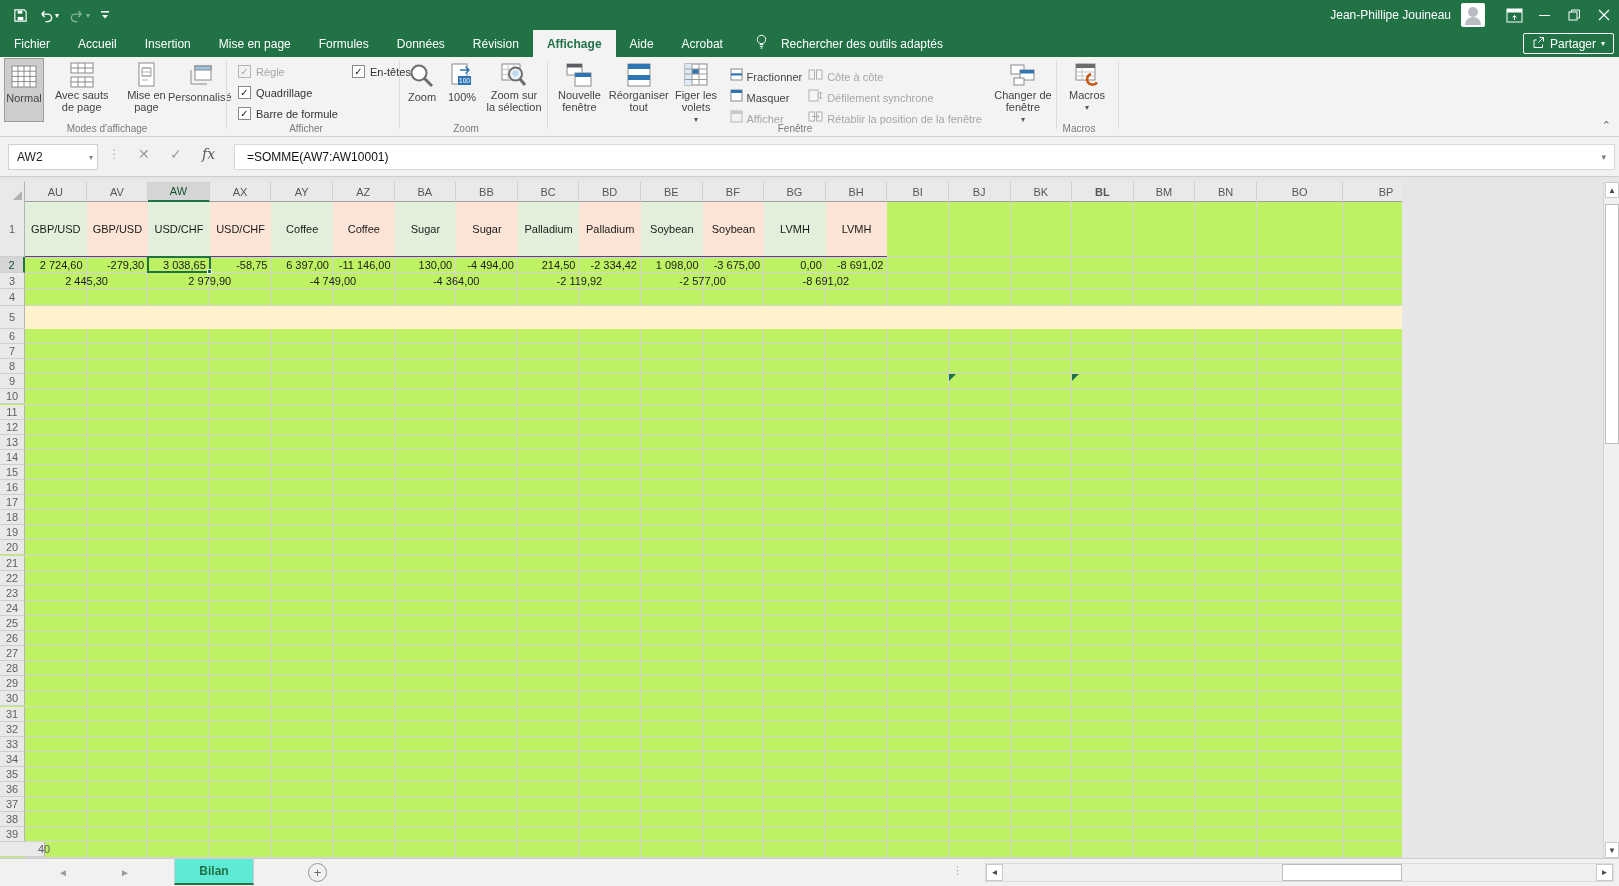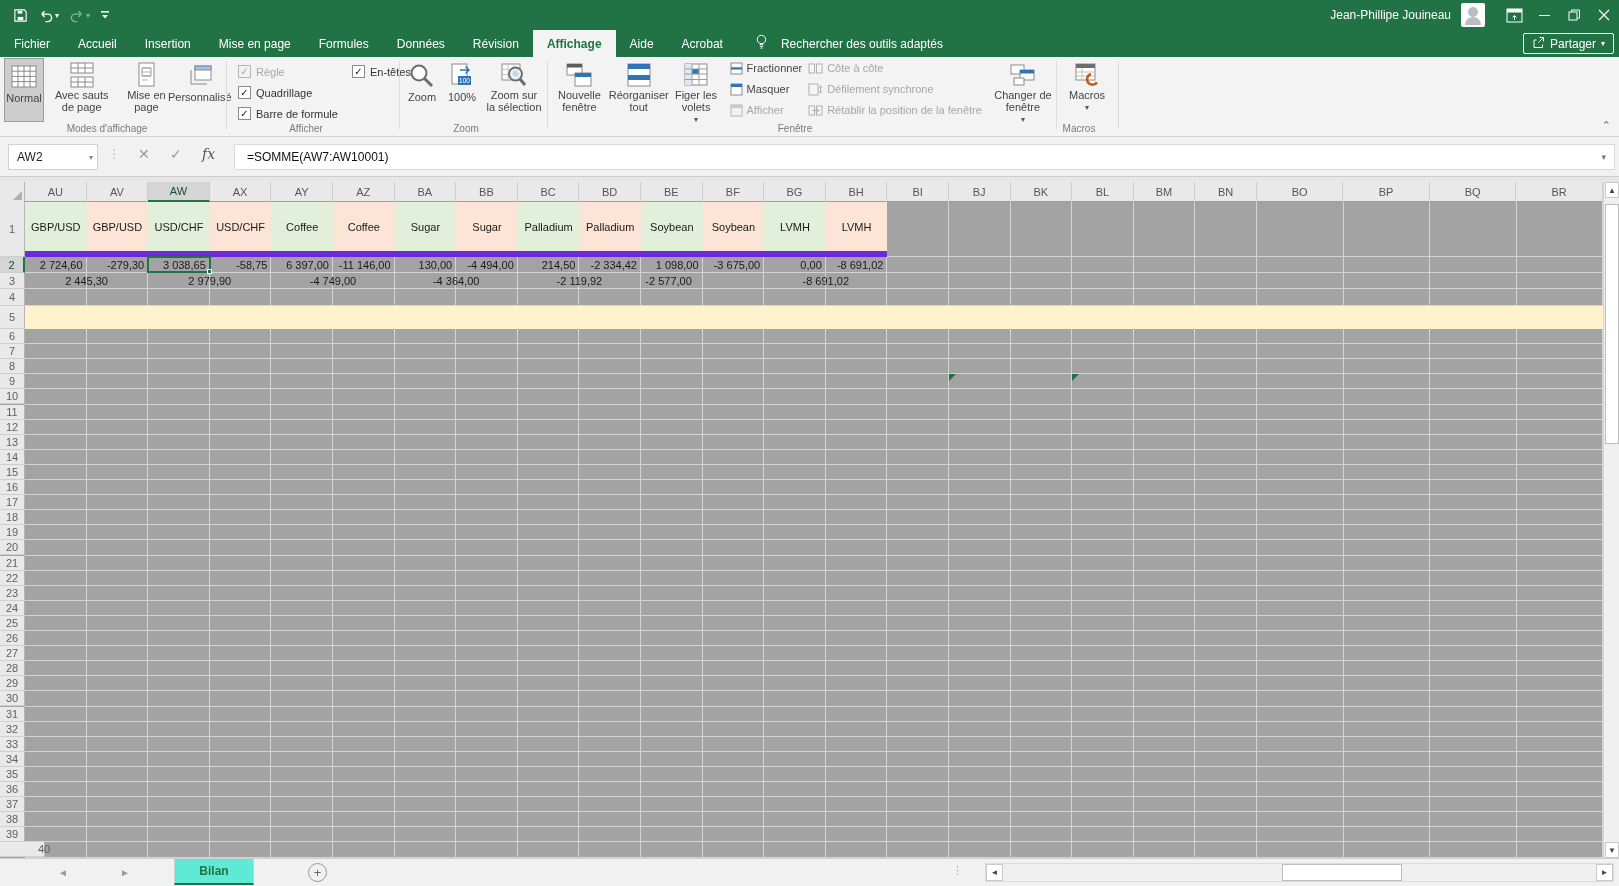--- a/index.html
+++ b/index.html
@@ -31,21 +31,21 @@
 
   
   #ribbon { position:absolute; left:0; top:57px; width:1619px; height:80px; background:#f3f3f3; border-bottom:1px solid #d2d2d2; }
   .rb-group { position:absolute; top:0; height:79px; }
   .rb-label { position:absolute; bottom:2px; left:0; right:16px; text-align:center; font-size:10px; color:#7a7a7a; }
   .rb-sep { position:absolute; top:4px; width:1px; height:68px; background:#dcdcdc; }
   .bigbtn { display:inline-flex; flex-direction:column; align-items:center; justify-content:flex-start; padding:3px 4px 17px; min-width:40px; height:64px; text-align:center; color:#444; line-height:12px; vertical-align:top; }
   .bigbtn.selected { background:#cdcdcd; border:1px solid #9d9d9d; }
   .bigbtn .ic { height:30px; display:flex; align-items:center; }
   .bigbtn .caret { font-size:8px; color:#555; margin-top:1px; }
-  .smallbtn { display:flex; align-items:flex-start; gap:4px; height:21px; color:#444; white-space:nowrap; }
+  .smallbtn { display:flex; align-items:flex-end; gap:4px; height:21px; color:#444; white-space:nowrap; }
   .smallbtn.disabled { color:#a6a6a6; }
   .cbrow { display:flex; align-items:center; gap:5px; height:21px; color:#333; white-space:nowrap; }
   .cbrow .cb { width:13px; height:13px; border:1px solid #8a8a8a; background:#fff; font-size:10px; line-height:11px; text-align:center; color:#222; }
   .cbrow.disabled { color:#a6a6a6; } .cbrow.disabled .cb { border-color:#b5b5b5; color:#a6a6a6; background:#f2f2f2; }
   #g-modes { left:4px; width:222px; } #g-modes .wrap { display:flex; padding-top:1px; }
   #g-afficher { left:230px; width:168px; } 
   #g-afficher .cols { display:flex; gap:14px; padding:4px 0 0 8px; }
   #g-zoom { left:402px; width:144px; } #g-zoom .wrap { display:flex; padding-top:1px; justify-content:center; }
   #g-fenetre { left:550px; width:506px; } #g-fenetre .wrap { display:flex; padding-top:1px; }
   #g-fenetre .minicols { display:flex; flex-direction:column; padding-top:4px; margin-left:6px; }
@@ -57,32 +57,32 @@
   #namebox { position:absolute; left:8px; top:7px; width:90px; height:26px; background:#fff; border:1px solid #d0d0d0; display:flex; align-items:center; padding-left:8px; font-size:12px; color:#222; }
   #namebox .nb-caret { position:absolute; right:4px; font-size:8px; color:#888; }
   #fb-dots { position:absolute; left:108px; top:10px; color:#b0b0b0; font-size:12px; letter-spacing:1px; }
   .fb-ic { position:absolute; top:9px; font-size:14px; color:#9a9a9a; }
   #fb-x { left:138px; } #fb-check { left:170px; }
   #fb-fx { left:202px; font-family:"DejaVu Serif", serif; font-style:italic; font-size:14px; color:#555; }
   #fb-field { position:absolute; left:234px; top:7px; right:4px; height:26px; background:#fff; border:1px solid #d9d9d9; display:flex; align-items:center; padding-left:12px; font-size:12px; color:#111; }
   #fb-field .fb-caret { position:absolute; right:8px; font-size:9px; color:#777; }
 
   
-  #gridwrap { position:absolute; left:0; top:182px; width:1603px; height:676px; background:#a3a3a3; overflow:hidden; }
+  #gridwrap { position:absolute; left:0; top:182px; width:1402px; height:676px; background:#bef264; overflow:hidden; }
   #colheaders { position:absolute; left:0; top:0; height:20px; width:1603px; display:flex; background:#e9e9e9; border-bottom:1px solid #9f9f9f; }
   .ch-corner { width:25px; height:20px; background:#e9e9e9; border-right:1px solid #b5b5b5; position:relative; }
   .ch-corner:after { content:""; position:absolute; right:2px; bottom:2px; border-left:9px solid transparent; border-bottom:9px solid #b0b0b0; }
   .ch-cell { height:20px; display:flex; align-items:center; justify-content:center; color:#565656; font-size:11px; border-right:1px solid #cfcfcf; }
   .ch-cell.sel { background:#d5d5d5; border-bottom:2px solid #217346; color:#17502e; }
   #rowsarea { position:absolute; left:0; top:20px; width:1603px; height:656px; }
   .vline { position:absolute; top:0; bottom:0; width:1px; background:#d4d4d4; }
   .hline { position:absolute; left:25px; right:0; height:1px; background:#d4d4d4; }
   .rowhead { position:absolute; left:0; width:25px; background:#e9e9e9; border-right:1px solid #b5b5b5; border-bottom:1px solid #cfcfcf; color:#5f5f5f; font-size:11px; display:flex; align-items:center; justify-content:center; }
   .rowhead.sel { background:#d5d5d5; border-right:2px solid #217346; color:#17502e; }
-  .fillcell { position:absolute; display:flex; align-items:center; justify-content:center; color:#1a1a1a; border-bottom:6px solid #6d28d9; }
+  .fillcell { position:absolute; display:flex; align-items:center; justify-content:center; color:#1a1a1a; border-bottom:1px solid #6d28d9; }
   .valcell { position:absolute; display:flex; align-items:center; justify-content:flex-end; padding-right:4px; color:#1a1a1a; }
   .mergecell { position:absolute; display:flex; align-items:center; justify-content:center; color:#1a1a1a; }
   #selbox { position:absolute; border:2px solid #217346; background:transparent; }
   #selbox .handle { position:absolute; right:-3px; bottom:-3px; width:5px; height:5px; background:#217346; border:1px solid #fff; }
   .flagtri { position:absolute; width:0; height:0; border-top:7px solid #1e7145; border-right:7px solid transparent; }
 
   
   #vscroll { position:absolute; left:1603px; top:182px; width:16px; height:676px; background:#f0f0f0; border-left:1px solid #d4d4d4; }
   .sc-btn { position:absolute; left:1px; width:14px; height:16px; background:#fff; border:1px solid #c9c9c9; color:#444; font-size:8px; display:flex; align-items:center; justify-content:center; }
   #vthumb { position:absolute; left:1px; top:22px; width:14px; height:240px; background:#fff; border:1px solid #bdbdbd; }
@@ -453,21 +453,21 @@
         <div class="ch-cell" style="width: 61.6px;">BB</div>
         <div class="ch-cell" style="width: 61.6px;">BC</div>
         <div class="ch-cell" style="width: 61.6px;">BD</div>
         <div class="ch-cell" style="width: 61.6px;">BE</div>
         <div class="ch-cell" style="width: 61.6px;">BF</div>
         <div class="ch-cell" style="width: 61.6px;">BG</div>
         <div class="ch-cell" style="width: 61.6px;">BH</div>
         <div class="ch-cell" style="width: 61.6px;">BI</div>
         <div class="ch-cell" style="width: 61.6px;">BJ</div>
         <div class="ch-cell" style="width: 61.6px;">BK</div>
-        <div class="ch-cell" style="width: 61.6px;">BL</div>
+        <div class="ch-cell" style="width: 61.6px; font-weight: bold;">BL</div>
         <div class="ch-cell" style="width: 61.6px;">BM</div>
         <div class="ch-cell" style="width: 61.6px;">BN</div>
         <div class="ch-cell" style="width: 86.5px;">BO</div>
         <div class="ch-cell" style="width: 86.5px;">BP</div>
         <div class="ch-cell" style="width: 86.5px;">BQ</div>
         <div class="ch-cell" style="width: 86.5px;">BR</div>
       </div>
     <div id="rowsarea">
         <div class="vline" style="left: 85.6px;"></div>
         <div class="vline" style="left: 147.2px;"></div>
@@ -560,21 +560,21 @@
         <div class="valcell" style="left: 579.4px; top: 55px; width: 61.6px; height: 15px;">-2 334,42</div>
         <div class="valcell" style="left: 641px; top: 55px; width: 61.6px; height: 15px;">1 098,00</div>
         <div class="valcell" style="left: 702.6px; top: 55px; width: 61.6px; height: 15px;">-3 675,00</div>
         <div class="valcell" style="left: 764.2px; top: 55px; width: 61.6px; height: 15px;">0,00</div>
         <div class="valcell" style="left: 825.8px; top: 55px; width: 61.6px; height: 15px;">-8 691,02</div>
         <div class="mergecell" style="left: 25px; top: 71px; width: 123.2px; height: 15px;">2 445,30</div>
         <div class="mergecell" style="left: 148.2px; top: 71px; width: 123.2px; height: 15px;">2 979,90</div>
         <div class="mergecell" style="left: 271.4px; top: 71px; width: 123.2px; height: 15px;">-4 749,00</div>
         <div class="mergecell" style="left: 394.6px; top: 71px; width: 123.2px; height: 15px;">-4 364,00</div>
         <div class="mergecell" style="left: 517.8px; top: 71px; width: 123.2px; height: 15px;">-2 119,92</div>
-        <div class="mergecell" style="left: 607px; top: 71px; width: 123.2px; height: 15px;">-2 577,00</div>
+        <div class="mergecell" style="left: 641px; top: 71px; width: 123.2px; height: 15px;">-2 577,00</div>
         <div class="mergecell" style="left: 764.2px; top: 71px; width: 123.2px; height: 15px;">-8 691,02</div>
         <div class="flagtri" style="left: 949px; top: 172.3px;"></div>
         <div class="flagtri" style="left: 1072.2px; top: 172.3px;"></div>
         <div id="selbox" style="left: 147.2px; top: 54px; width: 63.6px; height: 17px;">
           <div class="handle"></div>
         </div>
         <div class="rowhead" style="top: 0px; height: 55px;">1</div>
         <div class="rowhead sel" style="top: 55px; height: 16px;">2</div>
         <div class="rowhead" style="top: 71px; height: 16px;">3</div>
         <div class="rowhead" style="top: 87px; height: 17px;">4</div>

